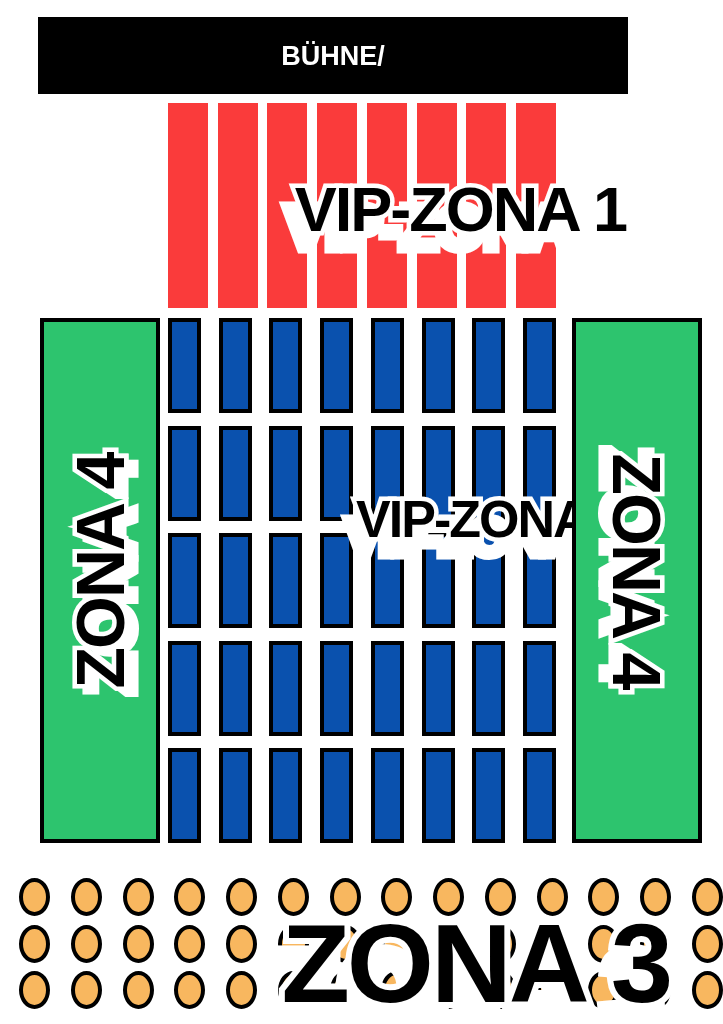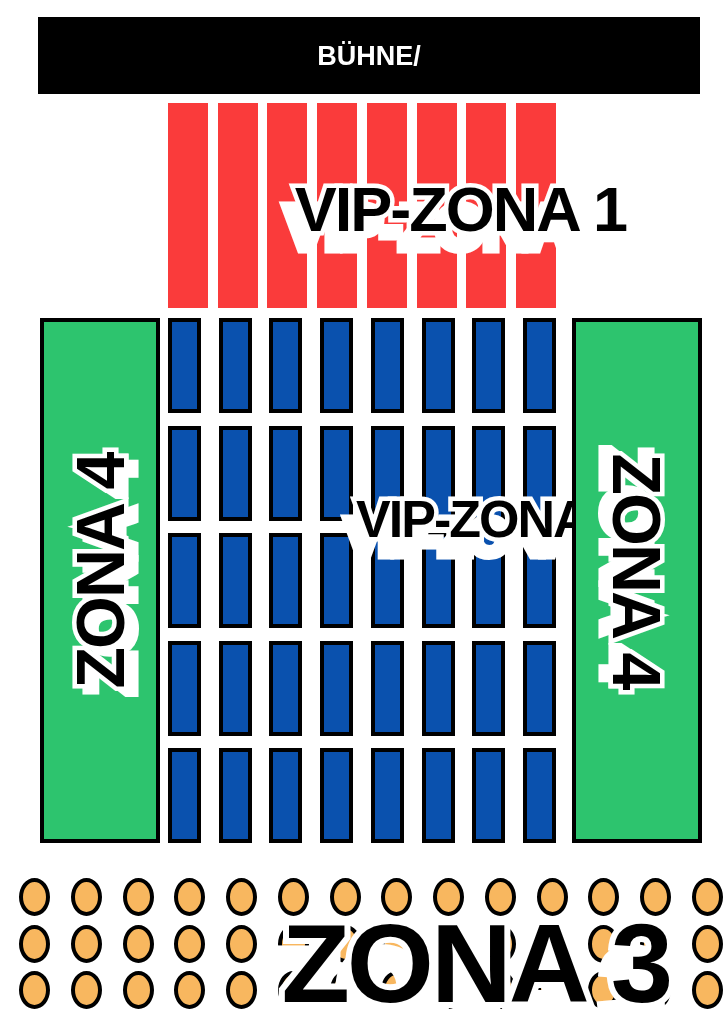--- a/index.html
+++ b/index.html
@@ -3,21 +3,21 @@
 <meta charset="utf-8">
 <style>
   html,body{margin:0;padding:0;background:#fff;}
   .canvas{
     position:relative;width:723px;height:1024px;background:var(--white,#fff);
     overflow:hidden;font-family:"Liberation Sans",sans-serif;font-weight:bold;
   }
 
   
   .stage-banner{
-    position:absolute;left:38px;top:17px;width:662px;height:77px;
+    position:absolute;left:38px;top:17px;width:590px;height:77px;
     background:var(--black,#000);color:var(--white,#fff);
     display:flex;flex-direction:column;justify-content:center;align-items:center;
     font-size:27px;line-height:26px;text-align:left;letter-spacing:0px;
   }
 
   
   .vip1-zone{
     position:absolute;left:168px;top:103px;width:388px;height:205px;
     display:flex;justify-content:space-between;
   }

